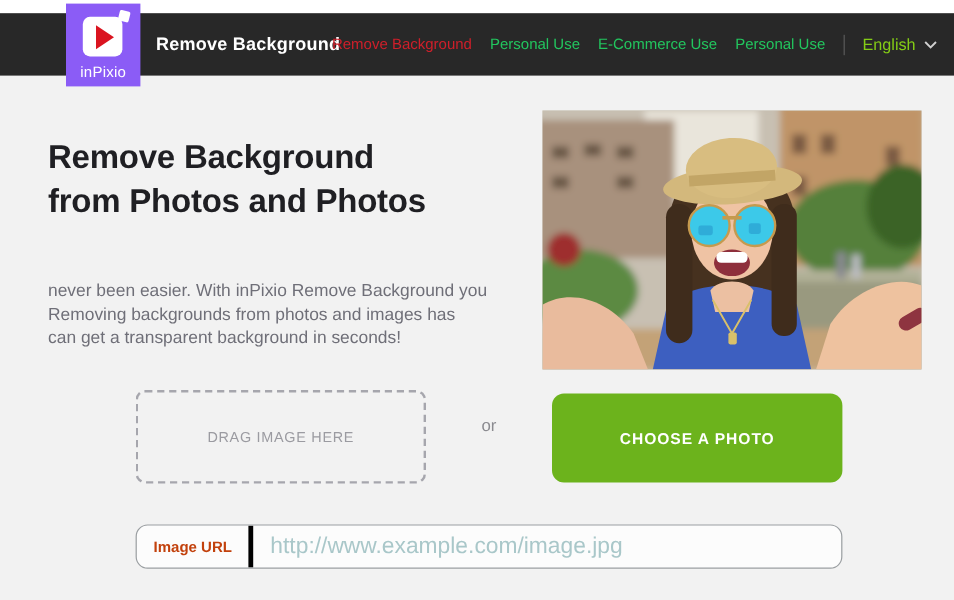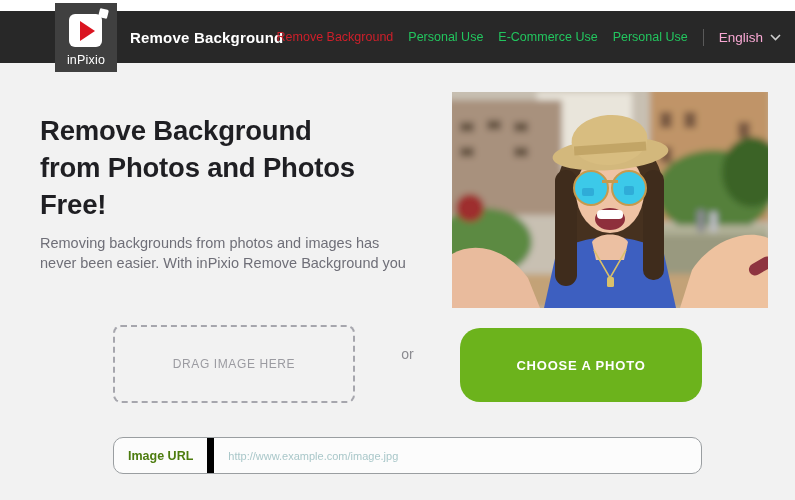--- a/index.html
+++ b/index.html
@@ -26,27 +26,27 @@
     position:absolute; right:14px; top:0; height:52px;
     display:flex; align-items:center; gap:15px;
   }
   .nav-link {
     color:#22c55e; font-size:12.5px; text-decoration:none; cursor:pointer;
     font-weight:500; white-space:nowrap;
   }
   .nav-link.active { color:#cf1f2a; }
   .nav-divider { width:1px; height:17px; background:#5a5a5a; }
   .lang { display:flex; align-items:center; gap:7px; cursor:pointer; }
-  .lang-label { color:#f9a8d4; font-size:13.5px; }
+  .lang-label { color:#84cc16; font-size:13.5px; }
   .chevron svg { display:block; }
 
   
   .logo {
     position:absolute; left:55px; top:3px; width:62px; height:69px;
-    background:#404040; z-index:5; cursor:pointer;
+    background:#8b5cf6; z-index:5; cursor:pointer;
   }
   .logo-mark {
     position:absolute; left:14px; top:11px; width:33px; height:33px;
     background:#ffffff; border-radius:6px;
   }
   .logo-play {
     position:absolute; left:11px; top:7px;
     width:0; height:0;
     border-top:10px solid transparent; border-bottom:10px solid transparent;
     border-left:15px solid #da1420;
@@ -87,40 +87,40 @@
     display:flex; align-items:center; justify-content:center;
     color:#9b9ba1; font-size:12px; letter-spacing:.6px; cursor:pointer;
   }
   .or-label {
     position:absolute; left:355px; top:315px; width:105px; height:78px;
     display:flex; align-items:center; justify-content:center;
     color:#8b8b90; font-size:14px;
   }
   .choose-btn {
     position:absolute; left:460px; top:328px; width:242px; height:74px;
-    background:#6cb31c; border:none; border-radius:20px;
+    background:#6cb31c; border:none; border-radius:10px;
     color:#ffffff; font-size:13px; font-weight:700; letter-spacing:.8px;
     display:flex; align-items:center; justify-content:center; cursor:pointer;
     font-family:"Liberation Sans", sans-serif;
   }
 
   
   .url-bar {
     position:absolute; left:113px; top:437px; width:589px; height:37px;
     background:#fcfcfc; border:1px solid #9a9ea1; border-radius:10px;
     display:flex; align-items:stretch; overflow:hidden;
   }
   .url-label {
     display:flex; align-items:center; padding:0 14px;
-    font-size:12.5px; font-weight:700; color:#4d7c0f;
-    border-right:7px solid #000000; white-space:nowrap;
+    font-size:12.5px; font-weight:700; color:#c2410c;
+    border-right:4px solid #000000; white-space:nowrap;
   }
   .url-input {
     flex:1; border:none; outline:none; background:transparent;
-    padding:0 14px; font-size:11px; color:#445;
+    padding:0 14px; font-size:19px; color:#445;
     font-family:"Liberation Sans", sans-serif;
   }
   .url-input::placeholder { color:#a9c7c9; opacity:1; }
 </style>
 </head>
 <body>
 
 <div class="white-strip"></div>
 
 <div class="navbar">
@@ -146,26 +146,26 @@
   <div class="logo-mark">
     <div class="logo-play"></div>
   </div>
   <div class="logo-pixel"></div>
   <div class="logo-text">inPixio</div>
 </div>
 
 <h1 class="hero-heading">
   <span>Remove Background</span>
   <span>from Photos and Photos</span>
-  <span>Free!</span>
 </h1>
 
 <p class="hero-desc">
+  <span>never been easier. With inPixio Remove Background you</span>
   <span>Removing backgrounds from photos and images has</span>
-  <span>never been easier. With inPixio Remove Background you</span>
+  <span>can get a transparent background in seconds!</span>
 </p>
 
 <div class="hero-photo">
   <svg width="316" height="216" viewBox="0 0 316 216">
     <defs>
       <filter id="blurbg" x="-10%" y="-10%" width="120%" height="120%">
         <feGaussianBlur stdDeviation="3"></feGaussianBlur>
       </filter>
     </defs>
 

